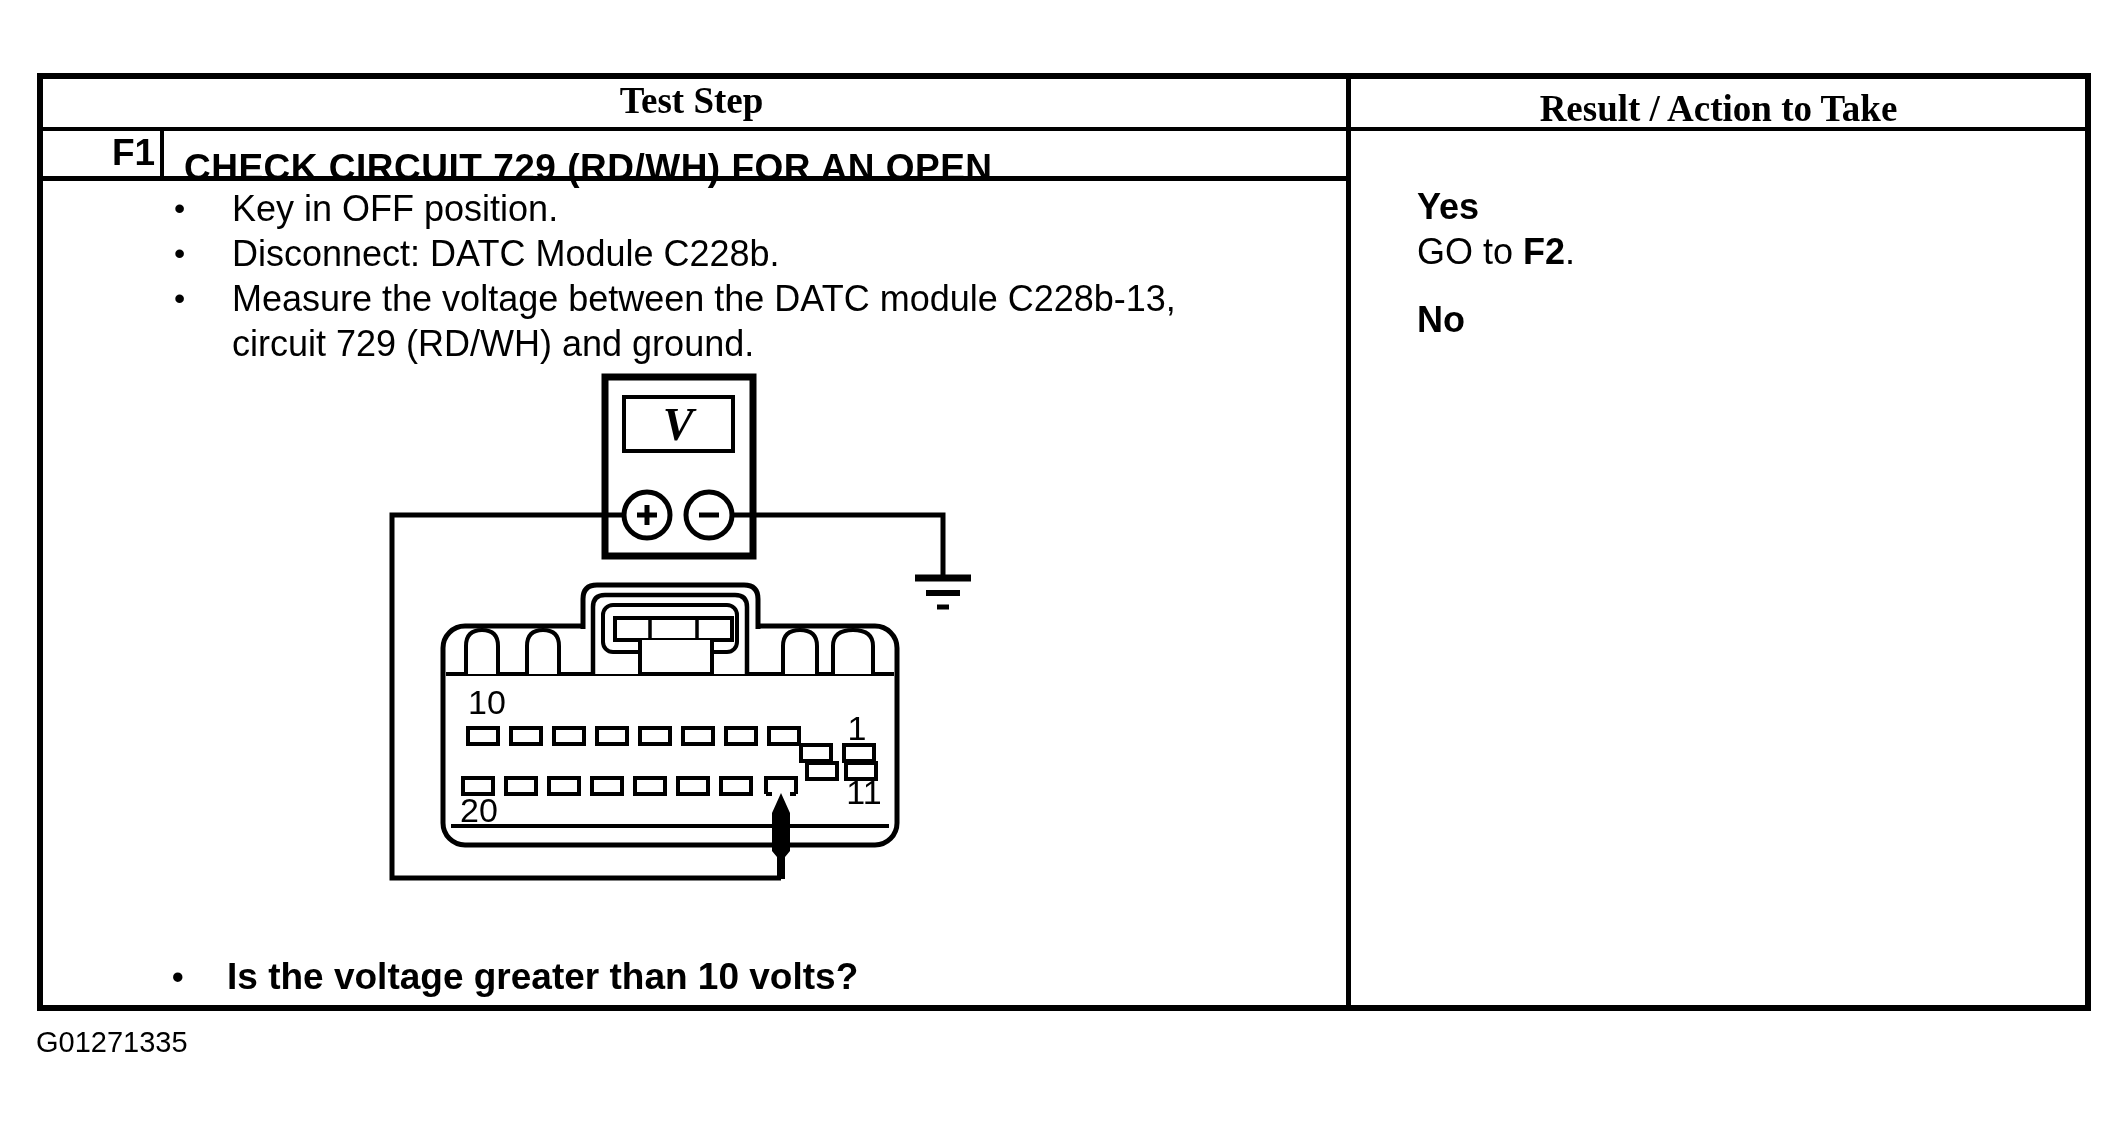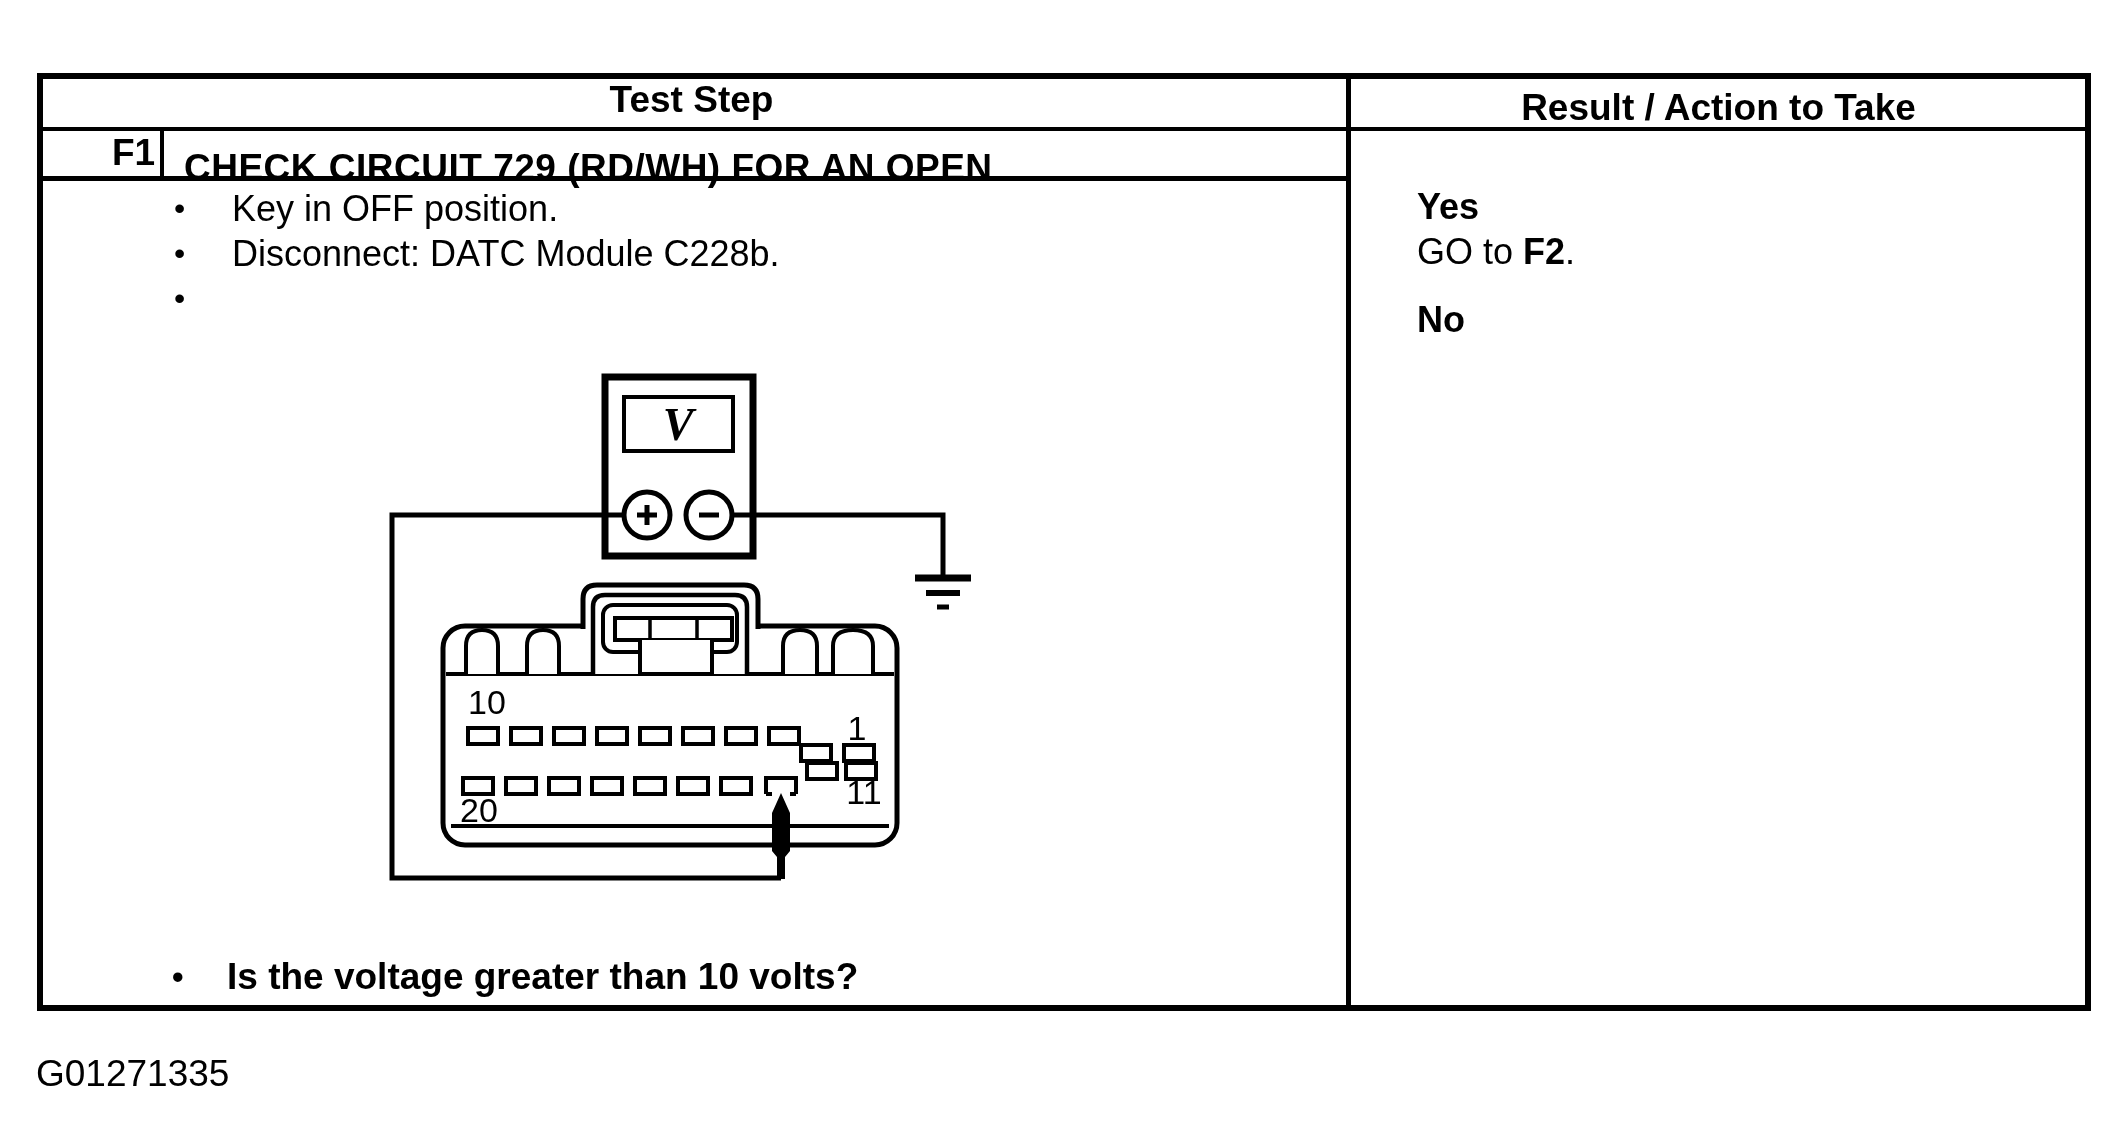--- a/index.html
+++ b/index.html
@@ -8,40 +8,40 @@
     font-family:"Liberation Sans",sans-serif;color:#000;overflow:hidden;
   }
   .abs{position:absolute;}
   
   #table-frame{left:37px;top:73px;width:2054px;height:938px;border:6px solid #000;box-sizing:border-box;}
   #col-divider{left:1346px;top:73px;width:5px;height:938px;background:#000;}
   #header-line{left:37px;top:127px;width:2054px;height:4px;background:#000;}
   #f1-line{left:37px;top:176px;width:1309px;height:5px;background:#000;}
   #f1-divider{left:160px;top:127px;width:4px;height:53px;background:#000;}
   
-  .hdr{display:flex;align-items:center;justify-content:center;font-weight:bold;font-size:37px;}
+  .hdr{display:flex;align-items:center;justify-content:center;font-weight:bold;font-size:37px;font-family:Liberation Serif, serif;}
   #hdr-left{left:37px;top:73px;width:1309px;height:54px;}
   #hdr-right{left:1346px;top:73px;width:745px;height:70px;}
   
   #f1-id{left:43px;top:129px;width:117px;height:47px;display:flex;align-items:center;justify-content:center;font-weight:bold;font-size:37px;padding-left:32px;}
   #f1-title{left:184px;top:144px;width:1150px;height:47px;display:flex;align-items:center;font-weight:bold;font-size:37px;letter-spacing:0.5px;}
   
   #bullets{left:168px;top:186px;width:1130px;font-size:36px;line-height:45px;}
   .bullet{position:relative;padding-left:64px;}
   .bullet .dot{position:absolute;left:6px;top:0;font-size:32px;}
   .pre{white-space:pre-line;}
   #question{left:168px;top:954px;width:1130px;font-size:37px;line-height:45px;font-weight:bold;position:absolute;padding-left:0;}
   #question .q-inner{position:relative;padding-left:59px;}
   #question .dot{position:absolute;left:4px;top:0;font-size:33px;}
   
   #result{left:1370px;top:184px;width:720px;font-size:36px;line-height:45px;margin-left:47px;}
   .bold{font-weight:bold;}
   #result .no-block{margin-top:23px;}
   
-  #figure-id{left:36px;top:1026px;font-size:37px;margin-top:27px;}
+  #figure-id{left:36px;top:1026px;font-size:29px;}
   
   #diagram{left:0;top:0;width:2124px;height:1129px;pointer-events:none;}
   #diagram text{font-family:"Liberation Sans",sans-serif;font-size:34px;fill:#000;}
   #diagram text.vlabel{font-family:"Liberation Serif",serif;font-style:italic;font-weight:bold;font-size:46px;}
 </style>
 </head>
 <body>
 
 <div id="page">
 
@@ -69,20 +69,22 @@
     <div class="bullet">
       <span class="dot">•</span>
       <span class="pre">Key in OFF position.</span>
     </div>
     <div class="bullet">
       <span class="dot">•</span>
       <span class="pre">Disconnect: DATC Module C228b.</span>
     </div>
     <div class="bullet">
       <span class="dot">•</span>
+      <span class="pre">Measure the voltage between the DATC module C228b-13,
+circuit 729 (RD/WH) and ground.</span>
     </div>
   </div>
 
   <div id="question">
     <div class="q-inner">
       <span class="dot">•</span>
       <span>Is the voltage greater than 10 volts?</span>
     </div>
   </div>
 

